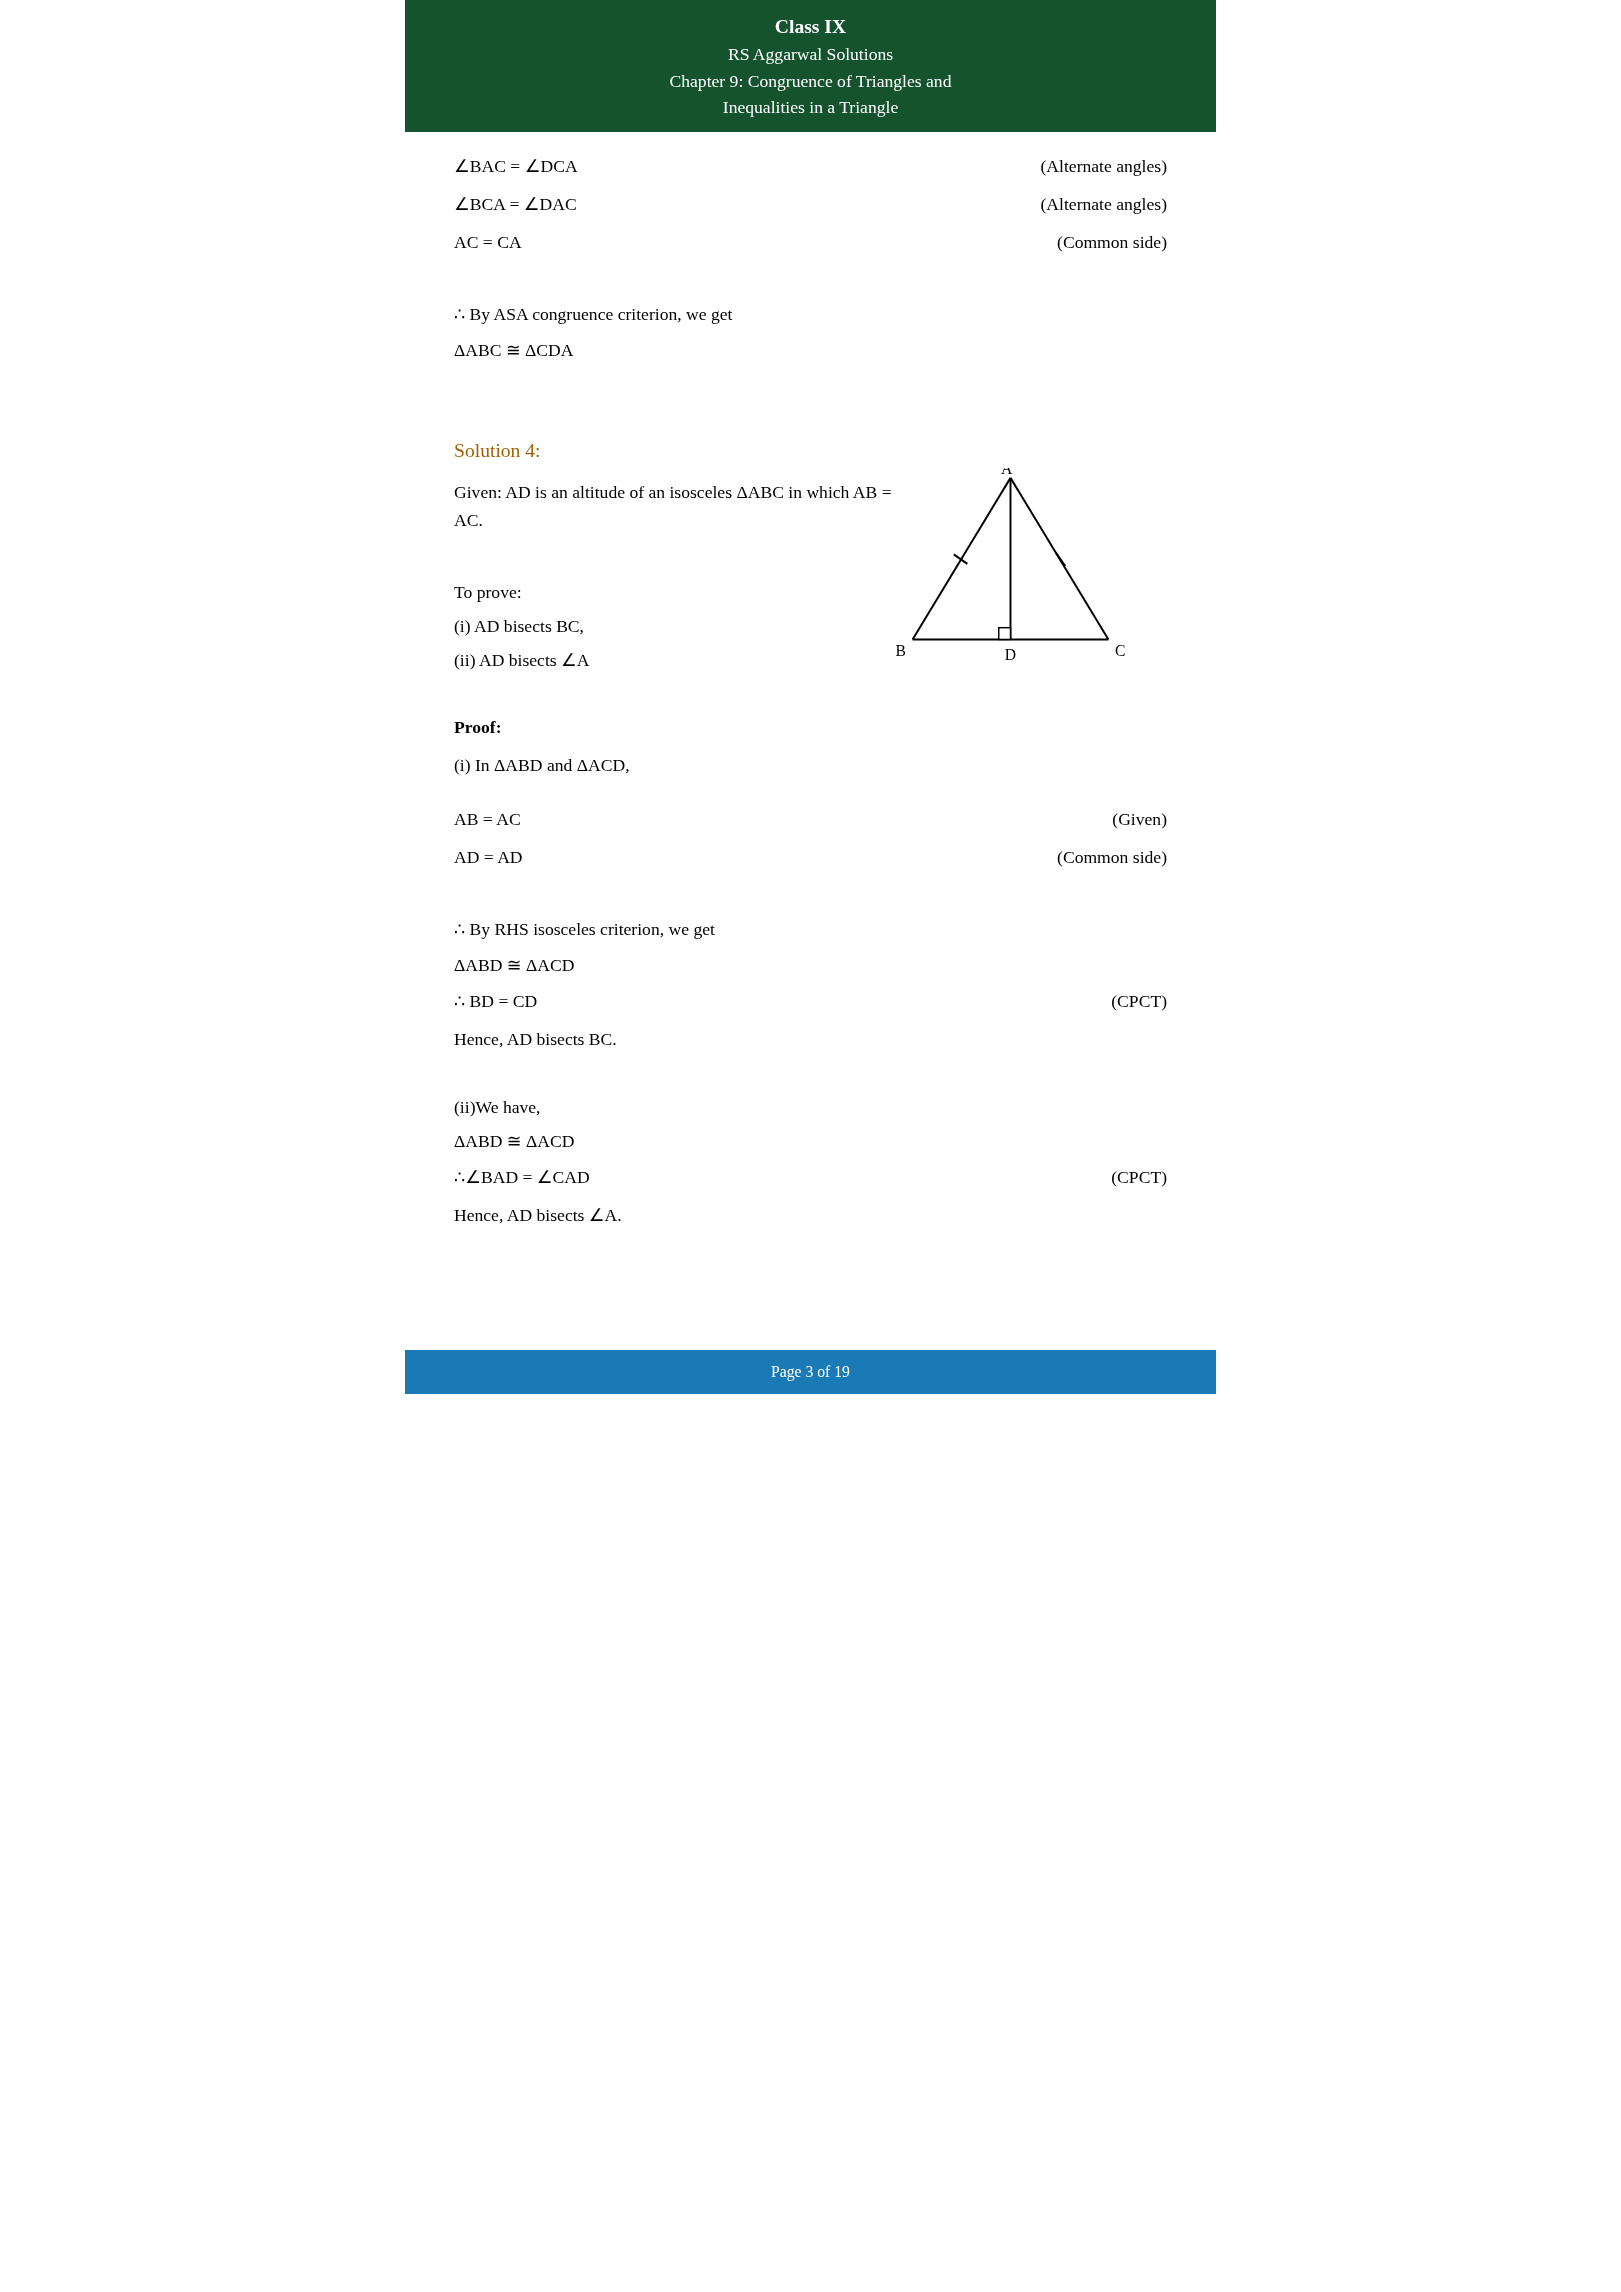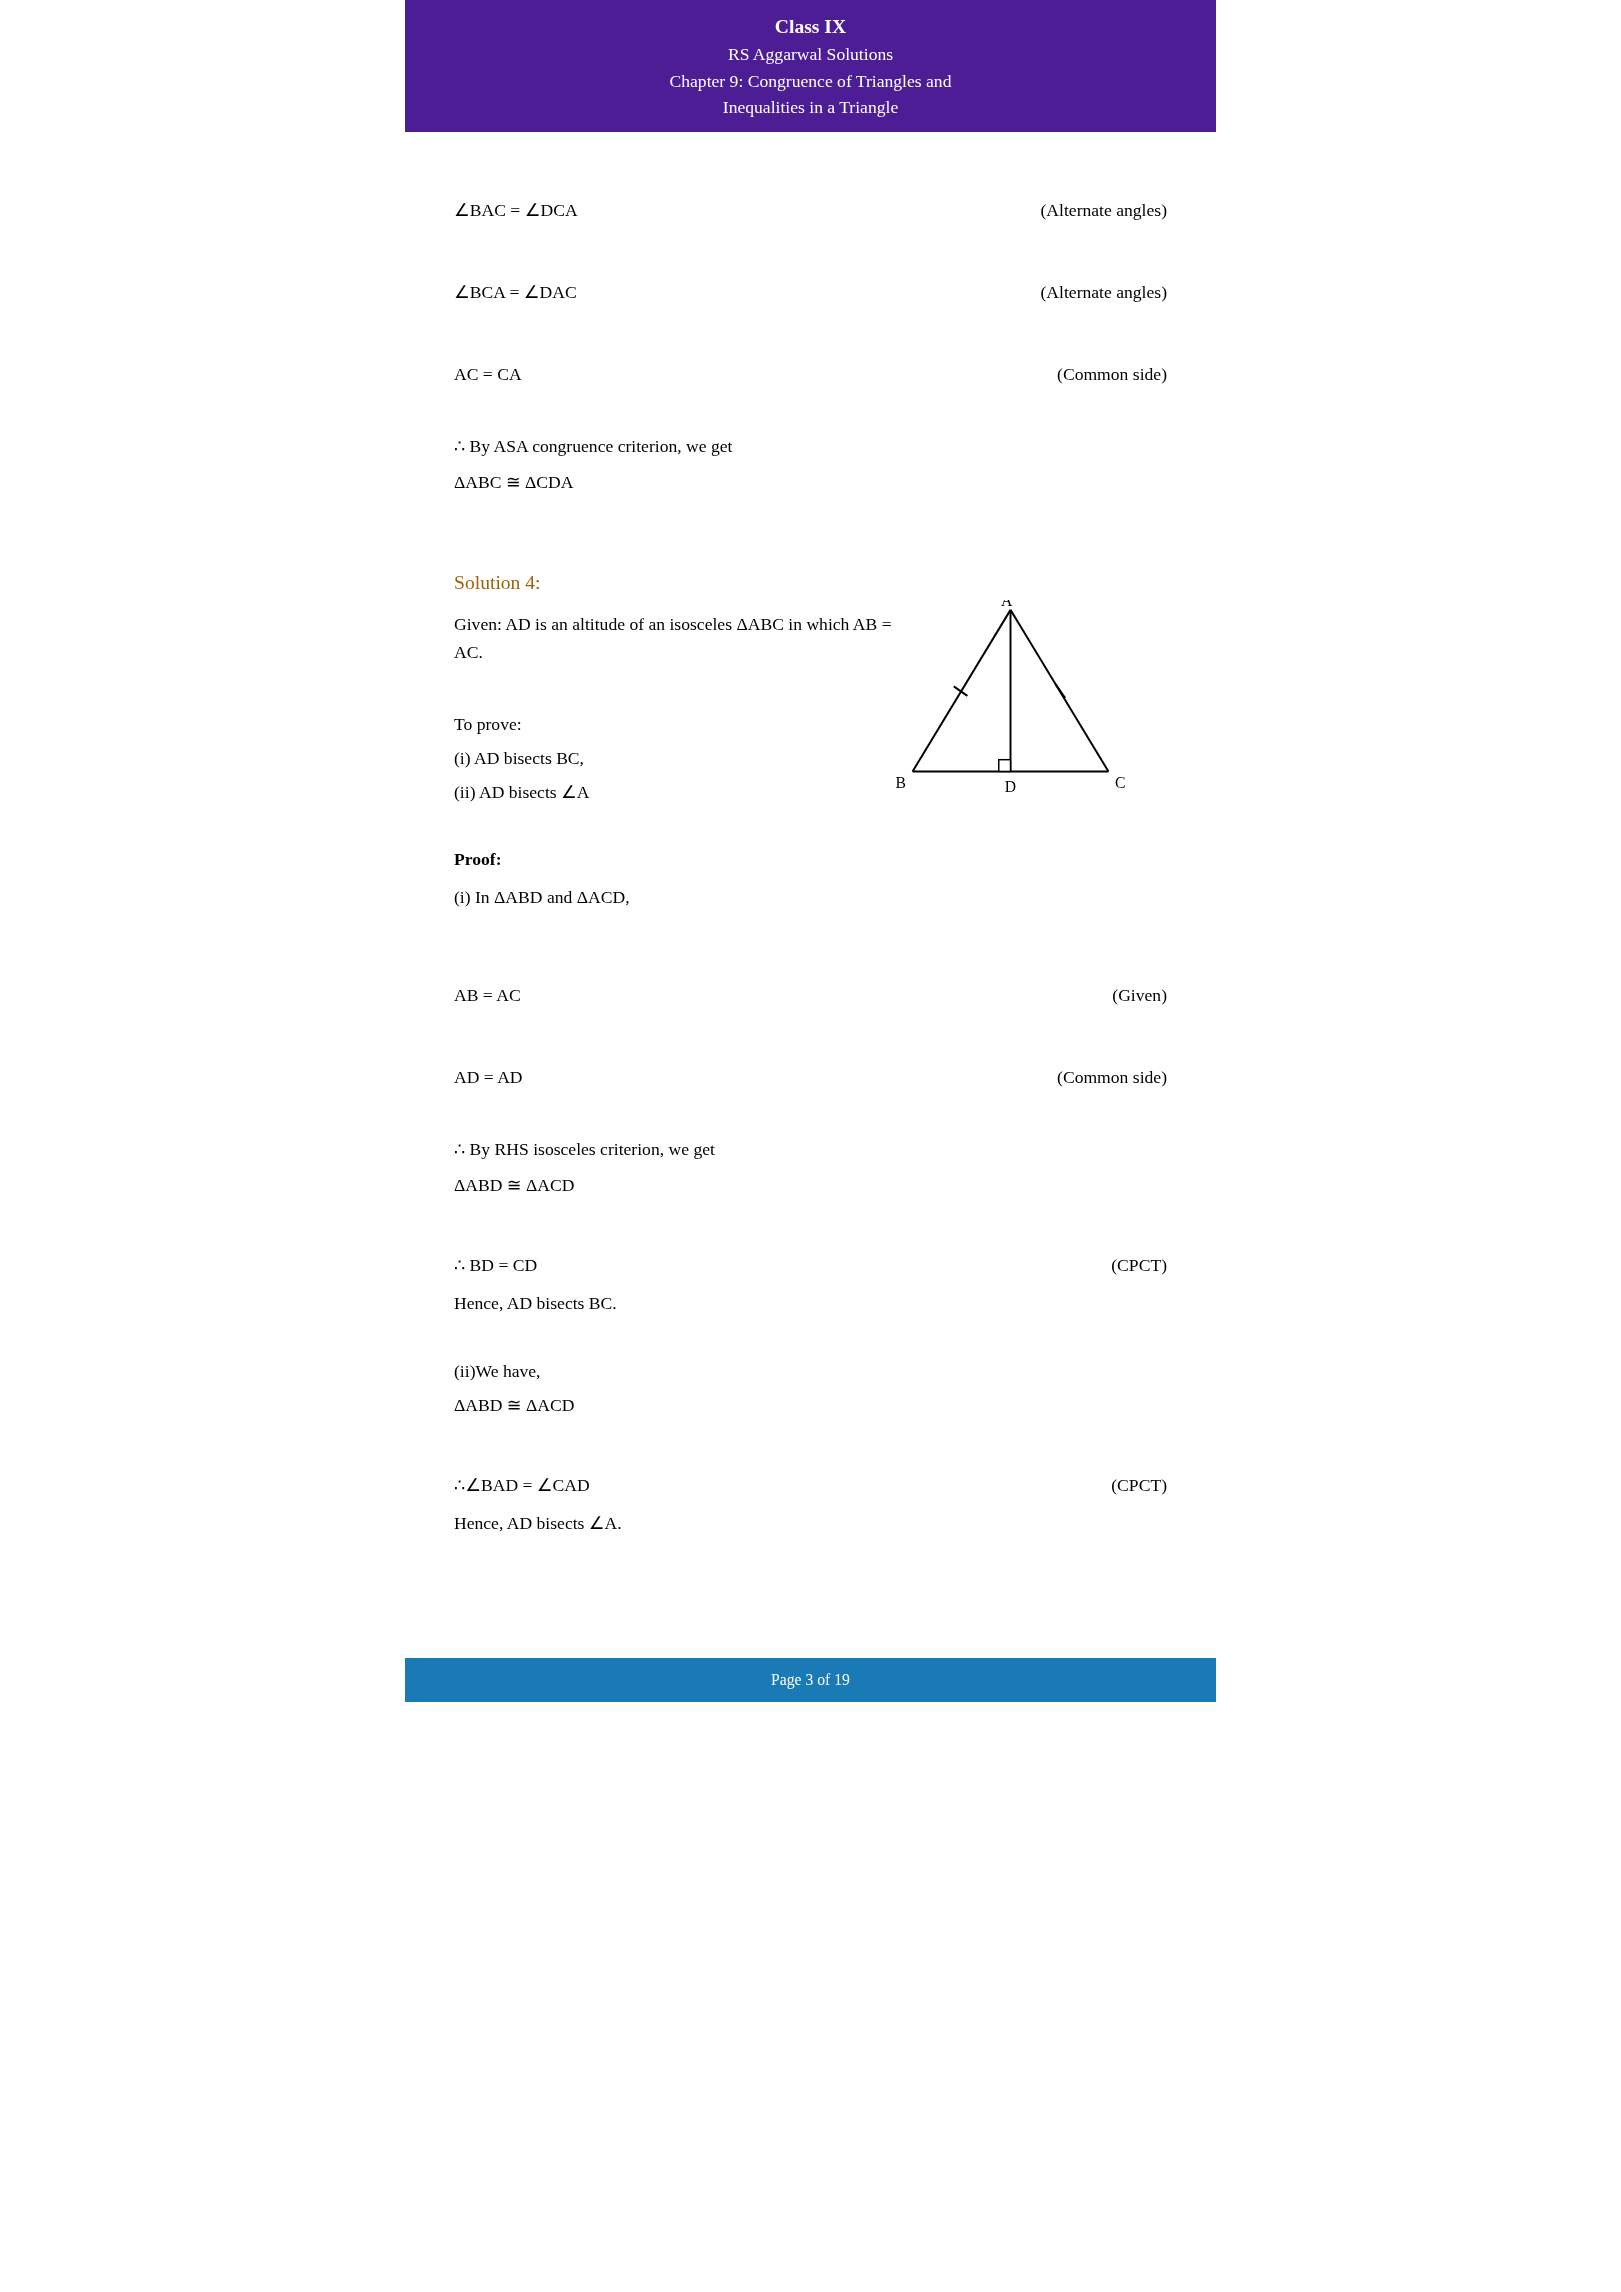--- a/index.html
+++ b/index.html
@@ -13,21 +13,21 @@
       line-height: 1.6;
     }
     .page {
       width: 100%;
       min-height: 1146px;
       padding: 0;
       position: relative;
     }
     
     .header {
-      background-color: #4c1d95;
+      background-color: #14532d;
       color: #fff;
       text-align: center;
       padding: 11.8px 19.6px;
       line-height: 1.5;
     }
     .header-title {
       font-size: 19.6px;
       font-weight: bold;
     }
     .header-sub {
@@ -38,21 +38,20 @@
       padding: 19.6px 49px 59px 49px;
     }
     .statement-row {
       display: flex;
       align-items: baseline;
       margin-bottom: 9.8px;
     }
     .statement-left {
       width: 314px;
       flex-shrink: 0;
-      margin-top: 44px;
     }
     .statement-right {
       flex: 1;
       text-align: right;
     }
     .gap {
       height: 19.6px;
     }
     .gap-lg {
       height: 34px;

